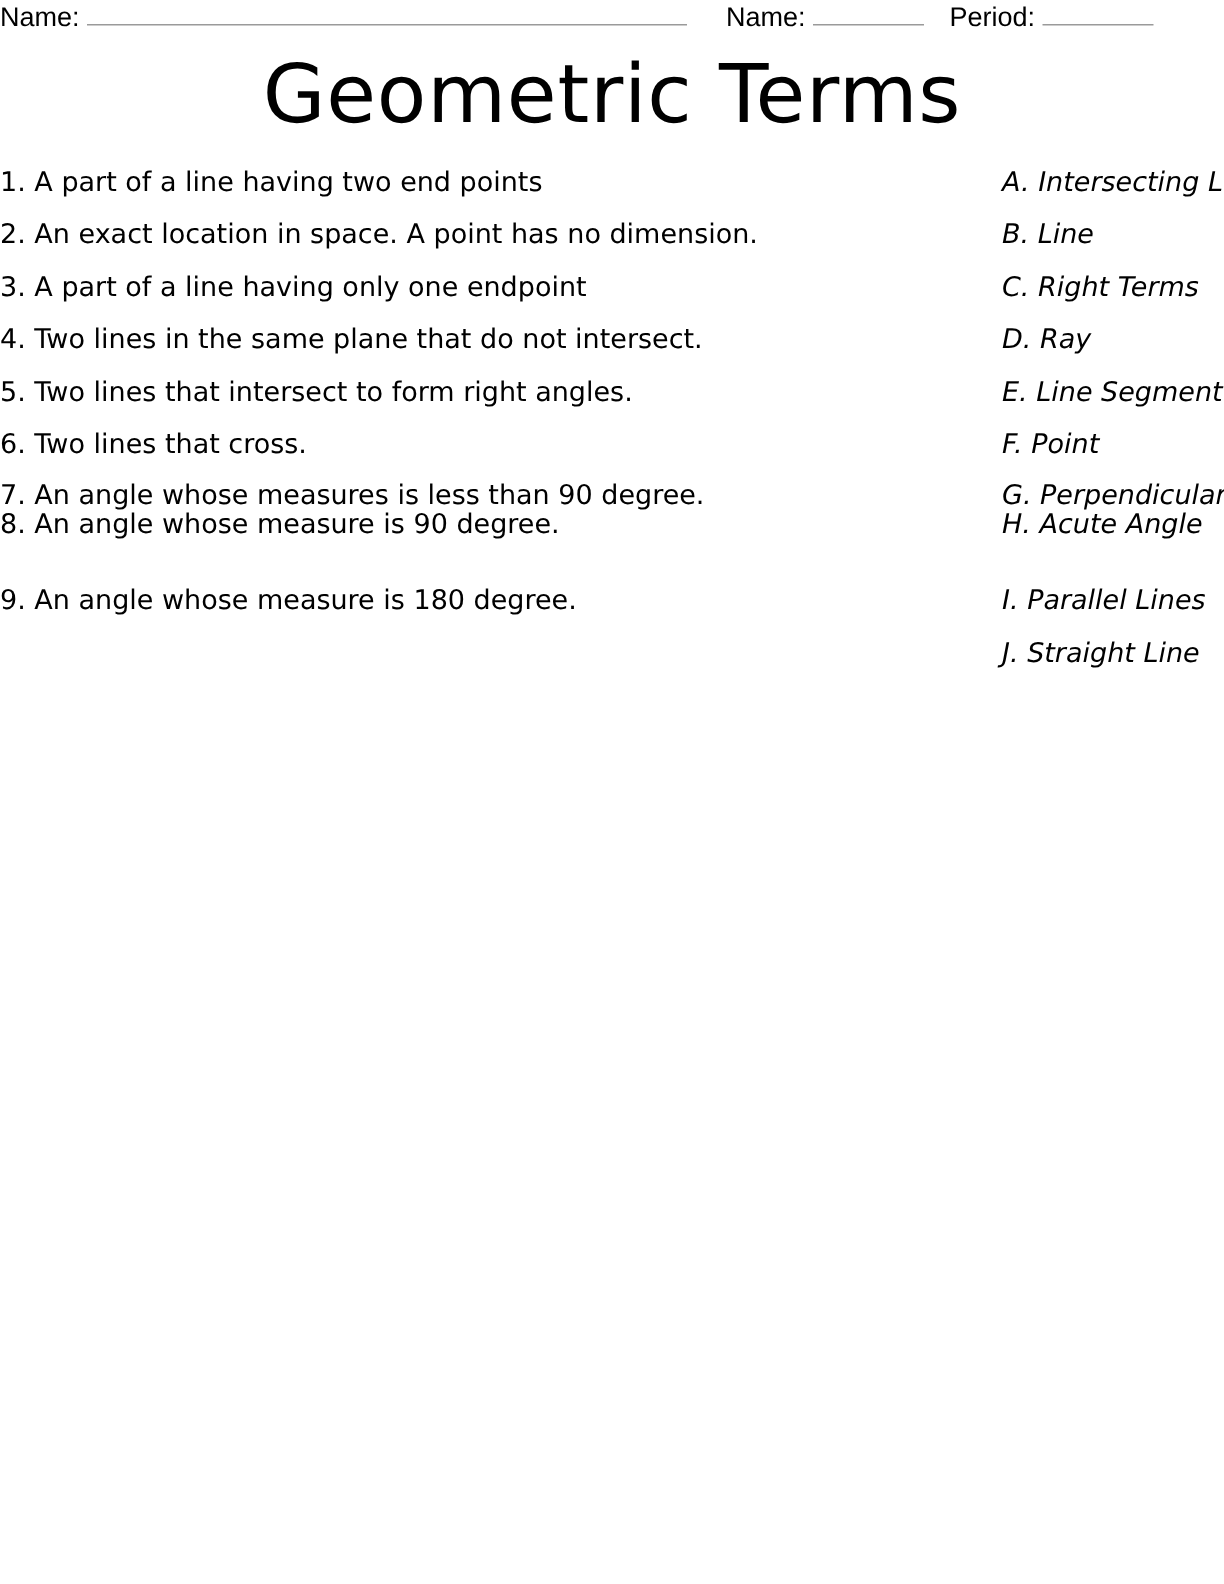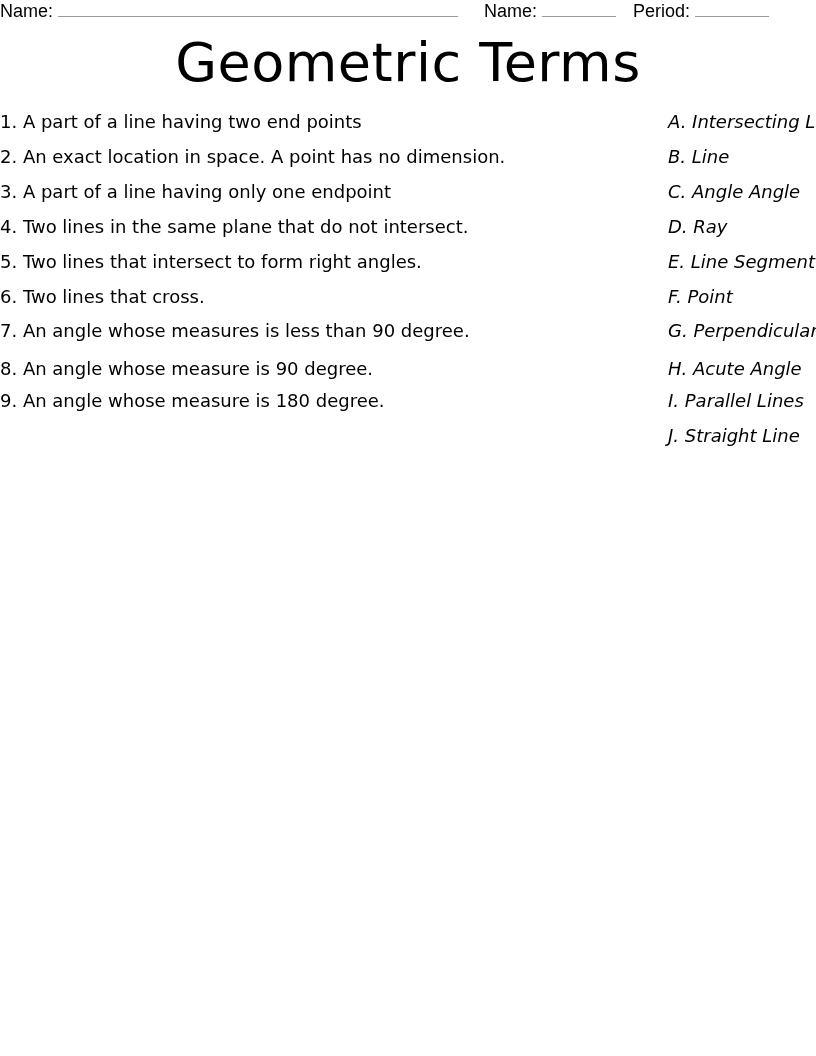--- a/index.html
+++ b/index.html
@@ -50,39 +50,39 @@
   <div class="row" style="top:112px;">
     <span class="q">1. A part of a line having two end points</span>
     <span class="a">A. Intersecting Lines</span>
   </div>
   <div class="row" style="top:147px;">
     <span class="q">2. An exact location in space. A point has no dimension.</span>
     <span class="a">B. Line</span>
   </div>
   <div class="row" style="top:182px;">
     <span class="q">3. A part of a line having only one endpoint</span>
-    <span class="a">C. Angle Angle</span>
+    <span class="a">C. Right Terms</span>
   </div>
   <div class="row" style="top:217px;">
     <span class="q">4. Two lines in the same plane that do not intersect.</span>
     <span class="a">D. Ray</span>
   </div>
   <div class="row" style="top:252px;">
     <span class="q">5. Two lines that intersect to form right angles.</span>
     <span class="a">E. Line Segment</span>
   </div>
   <div class="row" style="top:287px;">
     <span class="q">6. Two lines that cross.</span>
     <span class="a">F. Point</span>
   </div>
   <div class="row" style="top:321px;">
     <span class="q">7. An angle whose measures is less than 90 degree.</span>
     <span class="a">G. Perpendicular</span>
   </div>
-  <div class="row" style="top:359px;">
+  <div class="row" style="top:340px;">
     <span class="q">8. An angle whose measure is 90 degree.</span>
     <span class="a">H. Acute Angle</span>
   </div>
   <div class="row" style="top:391px;">
     <span class="q">9. An angle whose measure is 180 degree.</span>
     <span class="a">I. Parallel Lines</span>
   </div>
   <div class="row" style="top:426px;">
     <span class="a">J. Straight Line</span>
   </div>

